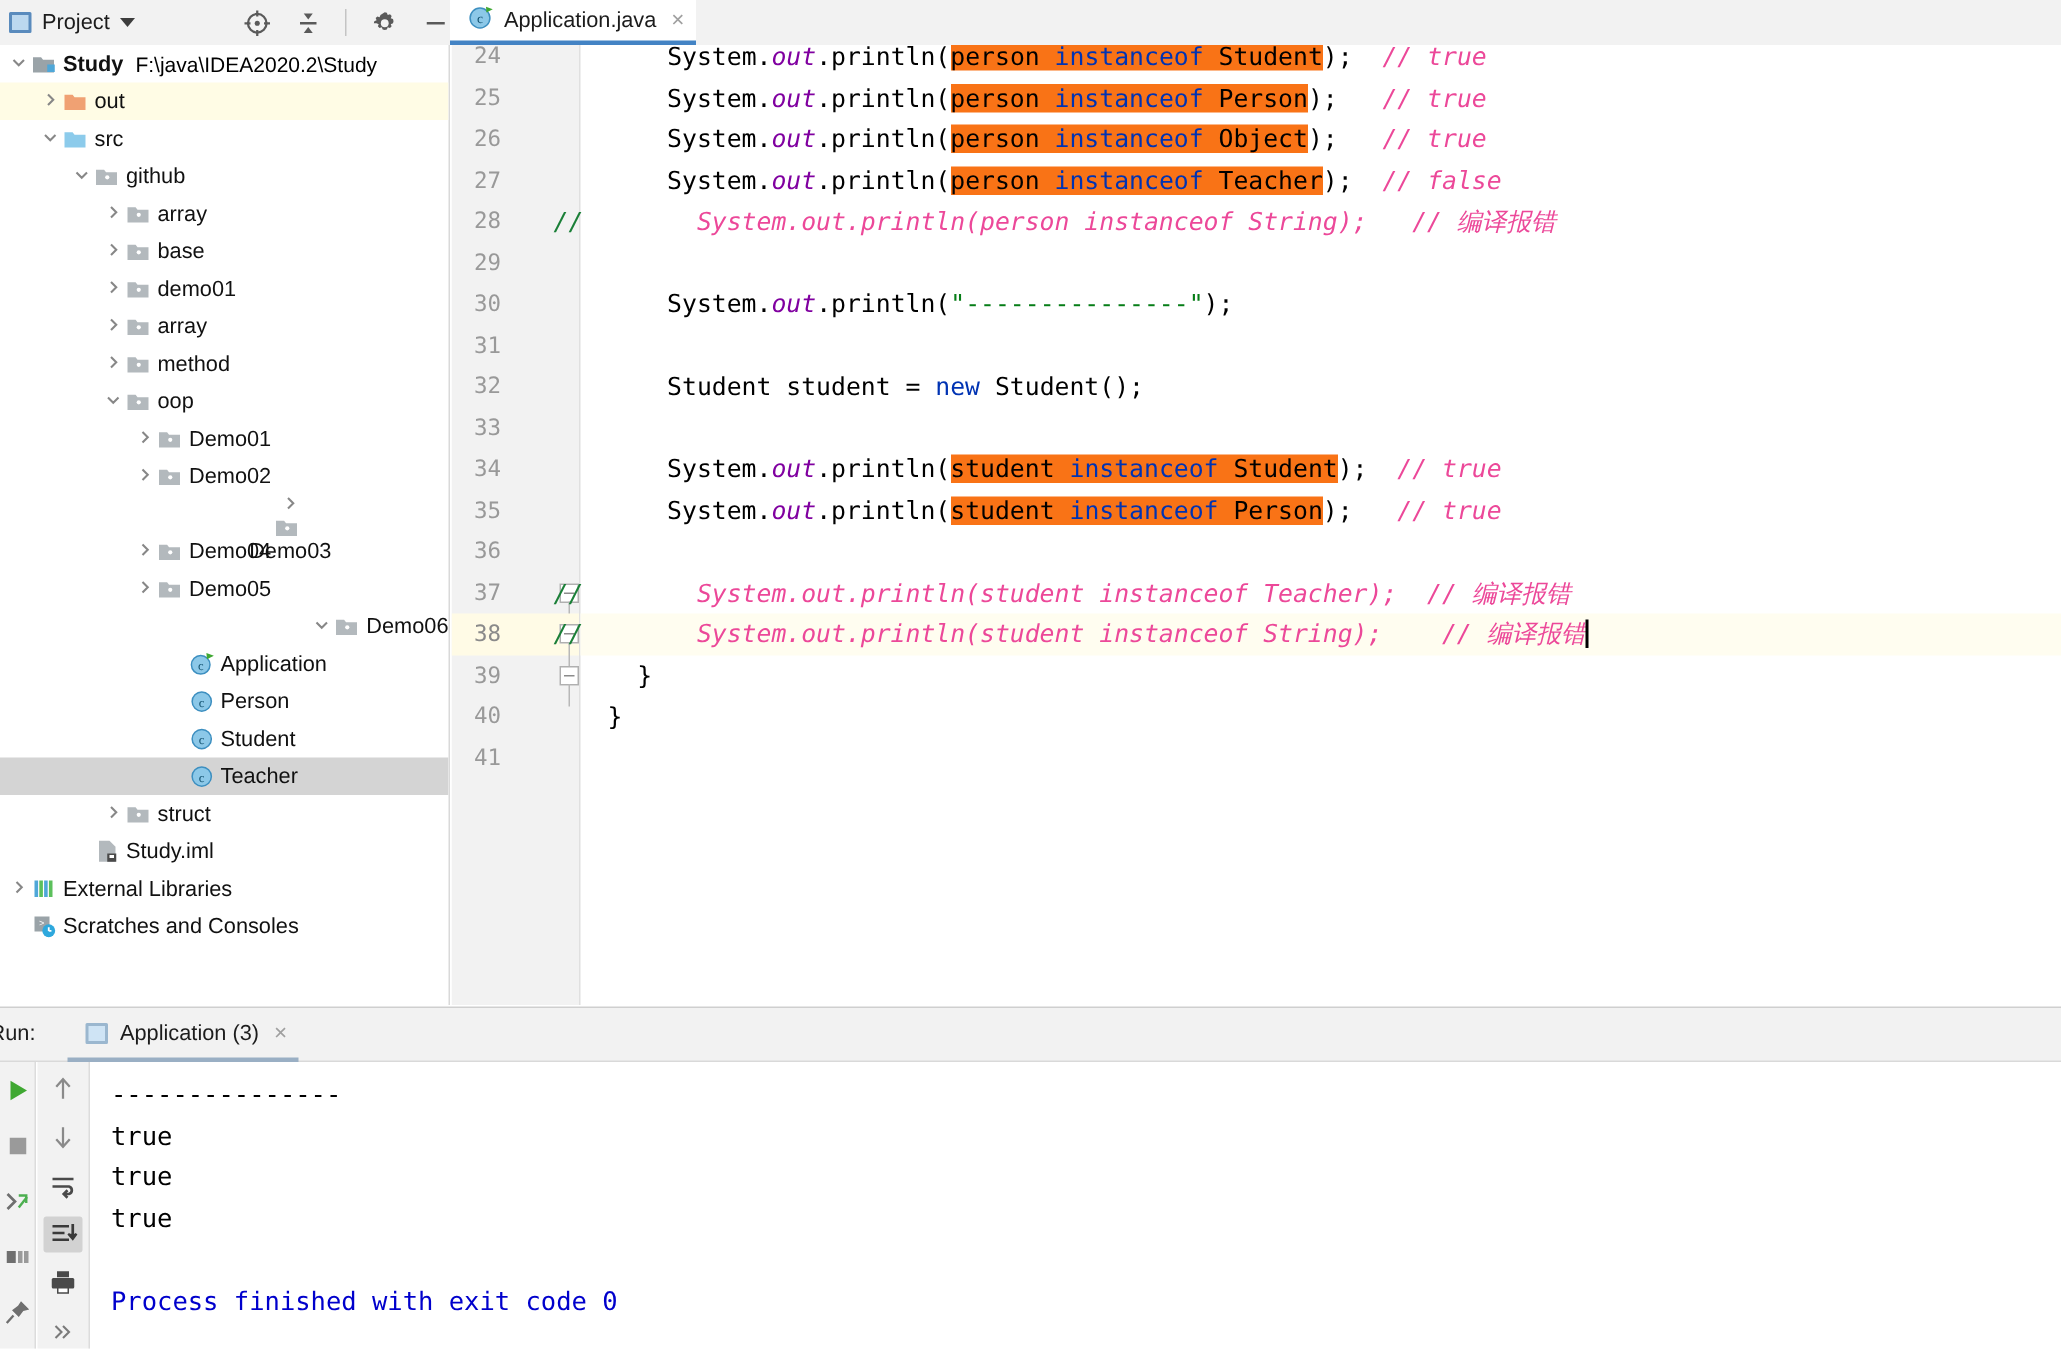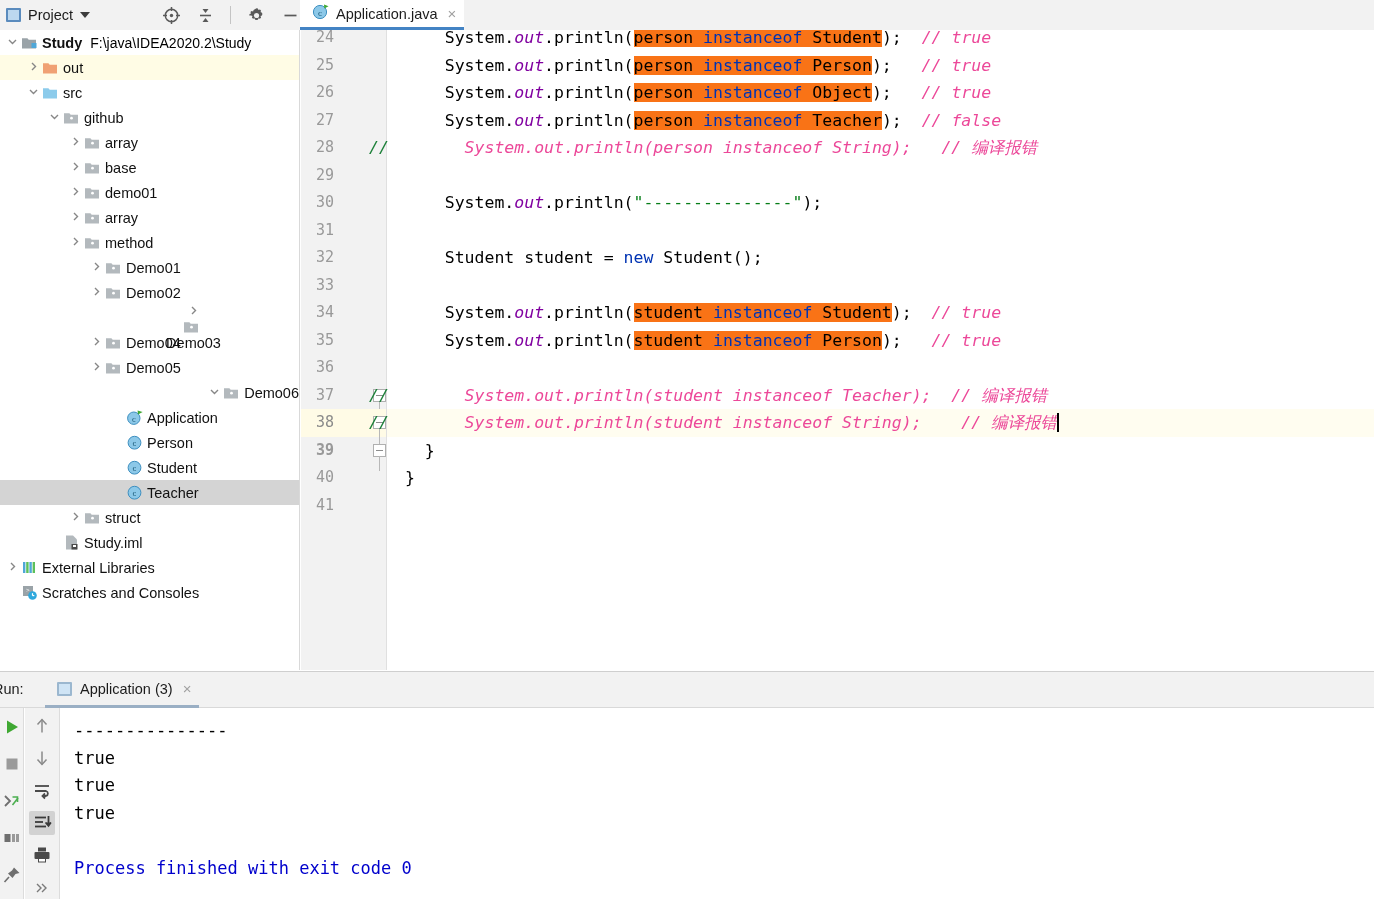--- a/index.html
+++ b/index.html
@@ -345,20 +345,34 @@
               <polyline points="4,2 7.5,5.5 4,9" fill="none" stroke="#878787" stroke-width="1.4"></polyline>
             </svg></span>
         </span>
         <span class="ico">
           <svg width="17" height="17" viewBox="0 0 17 17">
             <path d="M1 4.2 h5.4 l1.3 1.6 h7.3 v8.6 H1 Z" fill="#b3b9bd"></path>
             <circle cx="8.5" cy="9.2" r="1.4" fill="#ffffff"></circle>
           </svg>
         </span>
         <span class="lbl">method</span>
+      </div>
+      <div class="trow" style="padding-left: 67px;">
+        <span class="tw">
+          <span class="chev"><svg width="11" height="11" viewBox="0 0 11 11">
+              <polyline points="2,4 5.5,7.5 9,4" fill="none" stroke="#878787" stroke-width="1.4"></polyline>
+            </svg></span>
+        </span>
+        <span class="ico">
+          <svg width="17" height="17" viewBox="0 0 17 17">
+            <path d="M1 4.2 h5.4 l1.3 1.6 h7.3 v8.6 H1 Z" fill="#b3b9bd"></path>
+            <circle cx="8.5" cy="9.2" r="1.4" fill="#ffffff"></circle>
+          </svg>
+        </span>
+        <span class="lbl">oop</span>
       </div>
       <div class="trow" style="padding-left: 88px;">
         <span class="tw">
           <span class="chev"><svg width="11" height="11" viewBox="0 0 11 11">
               <polyline points="4,2 7.5,5.5 4,9" fill="none" stroke="#878787" stroke-width="1.4"></polyline>
             </svg></span>
         </span>
         <span class="ico">
           <svg width="17" height="17" viewBox="0 0 17 17">
             <path d="M1 4.2 h5.4 l1.3 1.6 h7.3 v8.6 H1 Z" fill="#b3b9bd"></path>
@@ -549,21 +563,21 @@
         <div class="lnum" style="top: 273px;">34</div>
         <div class="lnum" style="top: 300.5px;">35</div>
         <div class="lnum" style="top: 328px;">36</div>
         <div class="lnum" style="top: 355.5px;">37</div>
         <div class="foldmark" style="top: 358.5px; left: 72px;"></div>
         <div class="foldline" style="top: 370.5px; left: 78px; height: 15.5px;"></div>
         <div class="curline-gut" style="top: 379px;"></div>
         <div class="lnum cur" style="top: 383px;">38</div>
         <div class="foldmark" style="top: 386px; left: 72px;"></div>
         <div class="foldline" style="top: 398px; left: 78px; height: 15.5px;"></div>
-        <div class="lnum" style="top: 410.5px; font-weight: bold;">39</div>
+        <div class="lnum" style="top: 410.5px;">39</div>
         <div class="foldmark" style="top: 413.5px; left: 72px;"></div>
         <div class="foldline" style="top: 425.5px; left: 78px; height: 15.5px;"></div>
         <div class="lnum" style="top: 438px;">40</div>
         <div class="lnum" style="top: 465.5px;">41</div>
       </div>
     <div class="codearea" id="code-root">
         <div class="cline" style="top: -6px;">    <span class="stat-w">System</span>.<span class="stat">out</span>.println(<span class="hlbg">person <span class="kw">instanceof</span> Student</span>);  <span class="cmt">// true</span></div>
         <div class="cline" style="top: 21.5px;">    System.<span class="stat">out</span>.println(<span class="hlbg">person <span class="kw">instanceof</span> Person</span>);   <span class="cmt">// true</span></div>
         <div class="cline" style="top: 49px;">    System.<span class="stat">out</span>.println(<span class="hlbg">person <span class="kw">instanceof</span> Object</span>);   <span class="cmt">// true</span></div>
         <div class="cline" style="top: 76.5px;">    System.<span class="stat">out</span>.println(<span class="hlbg">person <span class="kw">instanceof</span> Teacher</span>);  <span class="cmt">// false</span></div>

